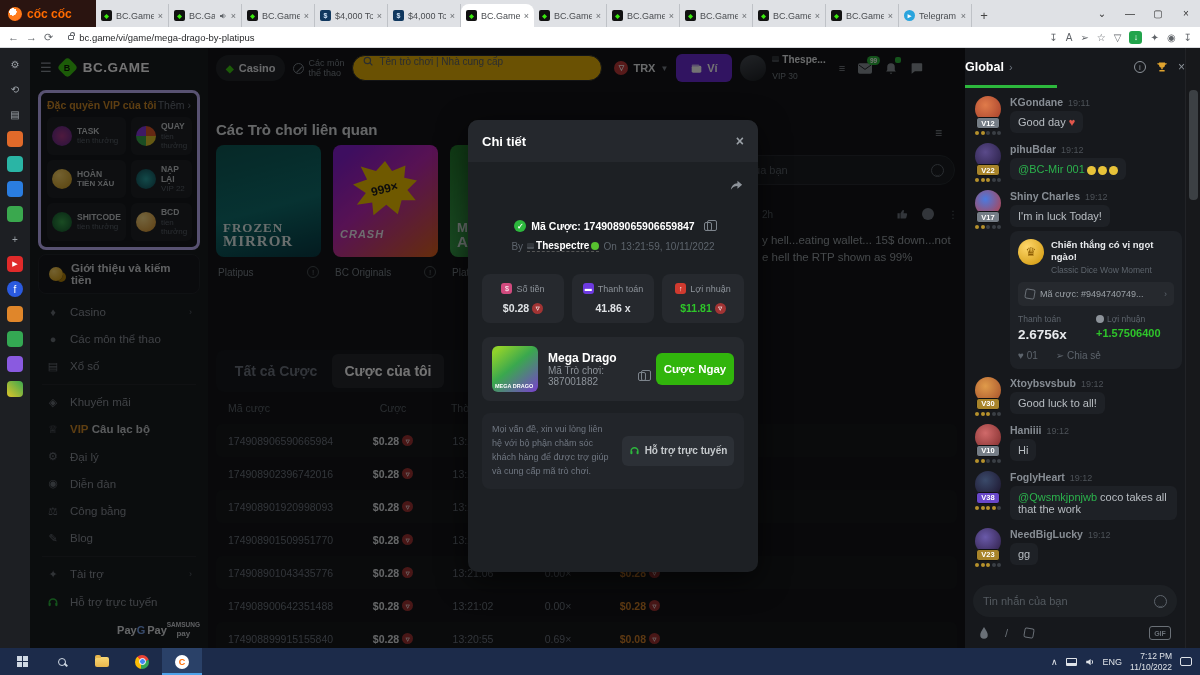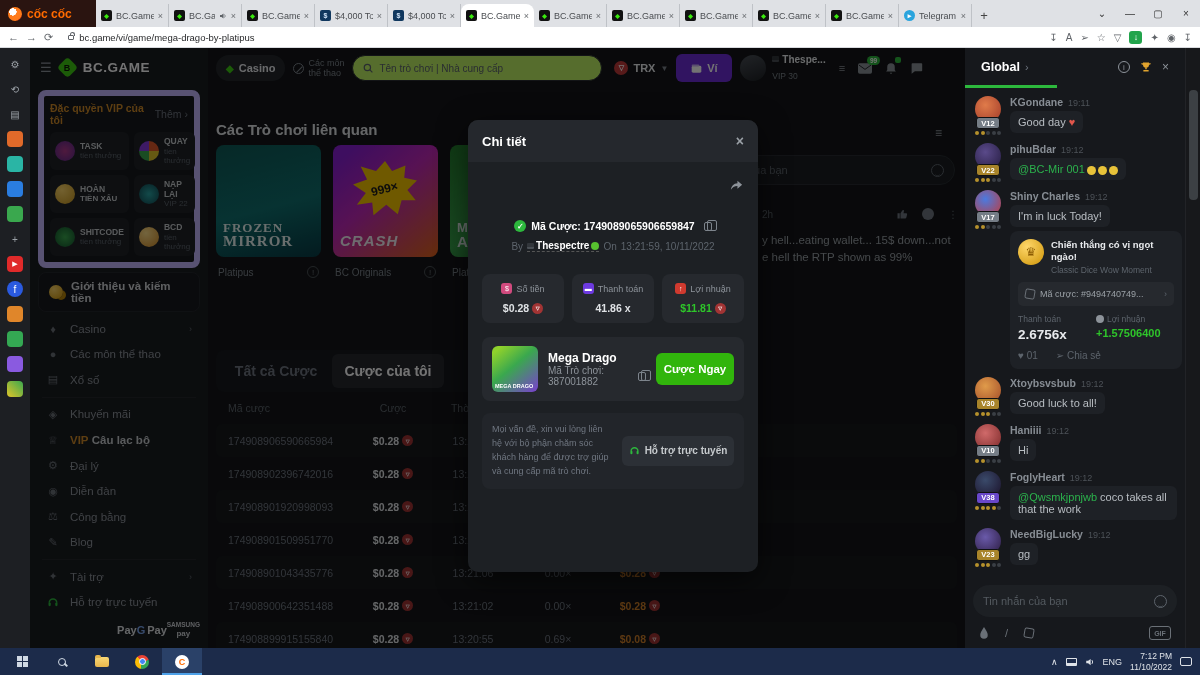--- a/index.html
+++ b/index.html
@@ -32,21 +32,21 @@
 .ric{width:16px;height:16px;border-radius:4px;display:flex;align-items:center;justify-content:center;font-size:10px;color:#9aa0a6}
 .siteleft{width:935px;position:relative;flex:none;display:flex;overflow:hidden}
 .dim{position:absolute;inset:0;background:rgba(0,0,0,.55);z-index:5}
 
 .sidebar{width:178px;background:#1a1d21;flex:none;display:flex;flex-direction:column;overflow:hidden}
 .sbtop{height:38px;display:flex;align-items:center;gap:8px;padding:0 10px;flex:none}
 .burger{color:#8d939a;font-size:13px}
 .bclogo{width:15px;height:15px;background:#3fcb12;border-radius:4px;transform:rotate(45deg);display:flex;align-items:center;justify-content:center}
 .bclogo i{transform:rotate(-45deg);font-style:normal;color:#0d1406;font-size:9px;font-weight:bold}
 .bcname{color:#fff;font-weight:bold;font-size:13.5px;letter-spacing:.5px}
-.vippanel{margin:4px 8px 0;background:#17191d;border:6px solid #c4b5fd;border-radius:8px;padding:6px}
+.vippanel{margin:4px 8px 0;background:#17191d;border:3px solid #c4b5fd;border-radius:8px;padding:6px}
 .viphead{display:flex;align-items:center;font-size:10.5px}
 .viptitle{color:#d08b28;font-weight:bold}
 .vipmore{margin-left:auto;color:#6f7680;display:flex;gap:3px;align-items:center}
 .vipgrid{display:grid;grid-template-columns:1fr 1fr;gap:5px;margin-top:6px}
 .vipcard{height:38px;background:#1f2227;border-radius:6px;display:flex;align-items:center;gap:5px;padding:0 5px}
 .vico{width:20px;height:20px;border-radius:50%;flex:none}
 .vt{font-size:8.5px;font-weight:bold;color:#c6cacd;line-height:1.2}
 .vs{font-size:8px;color:#5d646c;font-weight:normal}
 .refbox{margin:4px 8px;background:#17191d;border:1px solid #23262b;border-radius:8px;height:40px;display:flex;align-items:center;gap:8px;padding:0 10px;color:#d3d6d9;font-weight:bold;font-size:11.5px;flex:none}
 .coin{width:14px;height:14px;border-radius:50%;background:radial-gradient(circle at 35% 30%,#ffd76a,#daa520 75%);box-shadow:5px 3px 0 -2px #b8860b;flex:none}
@@ -60,21 +60,21 @@
 .gp{color:#7ba7f0}
 .sams{font-size:6.5px;font-weight:bold;color:#cfd3d7;text-align:center;line-height:1.15}
 
 .main{flex:1;position:relative;background:#141619;overflow:hidden}
 .hdr{position:absolute;top:0;left:0;right:0;height:40px;display:flex;align-items:center;gap:8px;padding:0 8px}
 .pill{height:26px;background:#24272c;border-radius:13px;display:flex;align-items:center;gap:5px;padding:0 10px;color:#e8eaed;font-size:11px;font-weight:bold}
 .dia{color:#3fcb12;font-size:10px}
 .sports{color:#7d848c;font-size:9px;line-height:1.15;display:flex;align-items:center;gap:4px}
 .bball{width:11px;height:11px;border:1px solid #7d848c;border-radius:50%;position:relative;overflow:hidden;flex:none}
 .bball::before{content:'';position:absolute;left:5px;top:-2px;width:1px;height:15px;background:#7d848c;transform:rotate(45deg)}
-.searchbox{width:250px;height:26px;background:#bef264;border:1px solid #2a2e33;border-radius:13px;display:flex;align-items:center;gap:6px;padding:0 10px;color:#5d646c;font-size:10px}
+.searchbox{width:250px;height:26px;background:#eab308;border:1px solid #2a2e33;border-radius:13px;display:flex;gap:6px;padding:0 10px;color:#5d646c;font-size:10px}
 .trxsel{display:flex;align-items:center;gap:5px;color:#e8eaed;font-size:11px;font-weight:bold;margin-left:4px}
 .trxico{width:14px;height:14px;border-radius:50%;background:#c23a3a;color:#fff;font-size:7px;display:flex;align-items:center;justify-content:center;flex:none}
 .caret{color:#7d848c;font-size:8px}
 .walletbtn{width:56px;height:28px;background:#6d2ed8;border-radius:6px;display:flex;align-items:center;justify-content:center;gap:5px;color:#fff;font-size:11px;font-weight:bold}
 .userbox{display:flex;align-items:center;gap:6px}
 .uava{width:26px;height:26px;border-radius:50%;background:linear-gradient(160deg,#4a4f57,#1d2024)}
 .uname{font-size:10px;color:#e8eaed;font-weight:bold;display:flex;align-items:center;gap:3px}
 .hat{width:7px;height:6px;background:#32363b;border-radius:1px;border-bottom:2px solid #4a4f55}
 .uvip{font-size:8.5px;color:#7d848c}
 .hic{position:relative;color:#8d939a;margin-left:5px;display:flex}
@@ -82,21 +82,21 @@
 .giftdot{position:absolute;top:-5px;right:-4px;width:6px;height:6px;background:#2db83d;border-radius:2px}
 .sectitle{position:absolute;left:8px;color:#dfe2e5;font-size:15px;font-weight:bold}
 .gamerow{position:absolute;top:97px;left:8px;display:flex;gap:12px}
 .gcard{width:105px}
 .gart{width:105px;height:112px;border-radius:8px;position:relative;overflow:hidden}
 .art-frozen{background:linear-gradient(165deg,#0e5a57,#10706f 55%,#083c46)}
 .art-crash{background:linear-gradient(140deg,#8a1fd4 10%,#c128b9 45%,#e0641a)}
 .art-misti{background:linear-gradient(150deg,#25822f,#3aa84e 60%,#1d6527)}
 .gtext{position:absolute;bottom:8px;left:7px;font-family:"Liberation Serif",serif;font-weight:bold;font-size:13px;color:#e8f4f2;line-height:1;letter-spacing:1px}
 .gtext b{display:block;font-size:15px}
-.crashword{position:absolute;bottom:8px;left:7px;font-weight:bold;font-style:italic;font-size:15px;color:#f3f0f5;letter-spacing:1px}
+.crashword{position:absolute;bottom:17px;left:7px;font-weight:bold;font-style:italic;font-size:11px;color:#f3f0f5;letter-spacing:1px}
 .burst{position:absolute;top:16px;left:20px;width:64px;height:56px;background:#f5c500;clip-path:polygon(50% 0,61% 18%,82% 8%,80% 30%,100% 35%,85% 52%,98% 70%,76% 70%,70% 95%,52% 78%,32% 97%,30% 74%,6% 78%,20% 57%,0 42%,22% 33%,12% 10%,36% 18%);display:flex;align-items:center;justify-content:center}
 .burst span{transform:rotate(-14deg);font-weight:bold;color:#1c1c1c;font-size:12px}
 .gmeta{height:22px;display:flex;align-items:center;color:#7d848c;font-size:10px;padding:0 2px;margin-top:4px}
 .ginfo{margin-left:auto;width:12px;height:12px;border:1px solid #4a4f55;border-radius:50%;font-size:8px;display:flex;align-items:center;justify-content:center;color:#6b7178}
 .sorticon{position:absolute;top:78px;left:727px;color:#8d939a;font-size:12px}
 .commentinput{position:absolute;top:107px;left:480px;width:267px;height:30px;background:#1b1e22;border:1px solid #282c31;border-radius:15px;display:flex;align-items:center;padding:0 10px;color:#5d646c;font-size:11px}
 .smiley{margin-left:auto;width:13px;height:13px;border:1px solid #5d646c;border-radius:50%;color:#5d646c;font-size:8px;display:flex;align-items:center;justify-content:center}
 .comment{position:absolute;top:160px;left:554px;width:196px}
 .cmeta{display:flex;align-items:center;gap:14px;color:#5d646c;font-size:10px}
 .cmeta .sp{flex:1}
@@ -139,21 +139,21 @@
 .gthumb{width:46px;height:46px;border-radius:6px;background:linear-gradient(140deg,#8fd12c 10%,#3aa84e 45%,#7a3fd0);position:relative;flex:none}
 .gthumb span{position:absolute;bottom:3px;left:3px;font-size:5.5px;font-weight:bold;color:#fff}
 .gtitle{font-size:12px;color:#fff;font-weight:bold}
 .gid{font-size:10px;color:#8d939a;display:flex;gap:5px;align-items:center}
 .playbtn{margin-left:auto;width:78px;height:32px;background:#31b50c;border-radius:6px;color:#fff;font-size:11.5px;font-weight:bold;display:flex;align-items:center;justify-content:center;flex:none}
 .helpbox{margin-top:12px;background:#22252a;border-radius:8px;padding:10px;display:flex;gap:8px;align-items:center}
 .helptext{flex:1;font-size:9px;color:#6f7680;line-height:1.55}
 .helpbtn{width:112px;height:30px;background:#2c3036;border-radius:6px;color:#c6cacd;font-size:10px;font-weight:bold;display:flex;align-items:center;justify-content:center;gap:5px;flex:none}
 
 .chat{width:220px;background:#16181c;flex:none;display:flex;flex-direction:column;position:relative}
-.chead{height:38px;display:flex;align-items:center;gap:5px;padding:0 16px;flex:none}
+.chead{height:38px;display:flex;align-items:center;gap:5px;padding:0 0;flex:none}
 .cglobal{color:#fff;font-size:12.5px;font-weight:bold}
 .chev{color:#6f7680;font-size:11px}
 .chicons{margin-left:auto;display:flex;gap:10px;align-items:center;color:#8d939a;font-size:10px}
 .icirc{width:12px;height:12px;border:1px solid #8d939a;border-radius:50%;font-size:8px;display:flex;align-items:center;justify-content:center}
 .greenline{position:absolute;top:37px;left:0;width:92px;height:3px;background:#2db83d;z-index:2}
 .cmsgs{flex:1;overflow:hidden;padding:10px 8px 0}
 .msg{display:flex;gap:7px;margin-bottom:8px}
 .acol{width:30px;flex:none;display:flex;flex-direction:column;align-items:center}
 .ava{width:26px;height:26px;border-radius:50%}
 .a1{background:radial-gradient(circle at 40% 35%,#e07b4a,#a03a28)}

